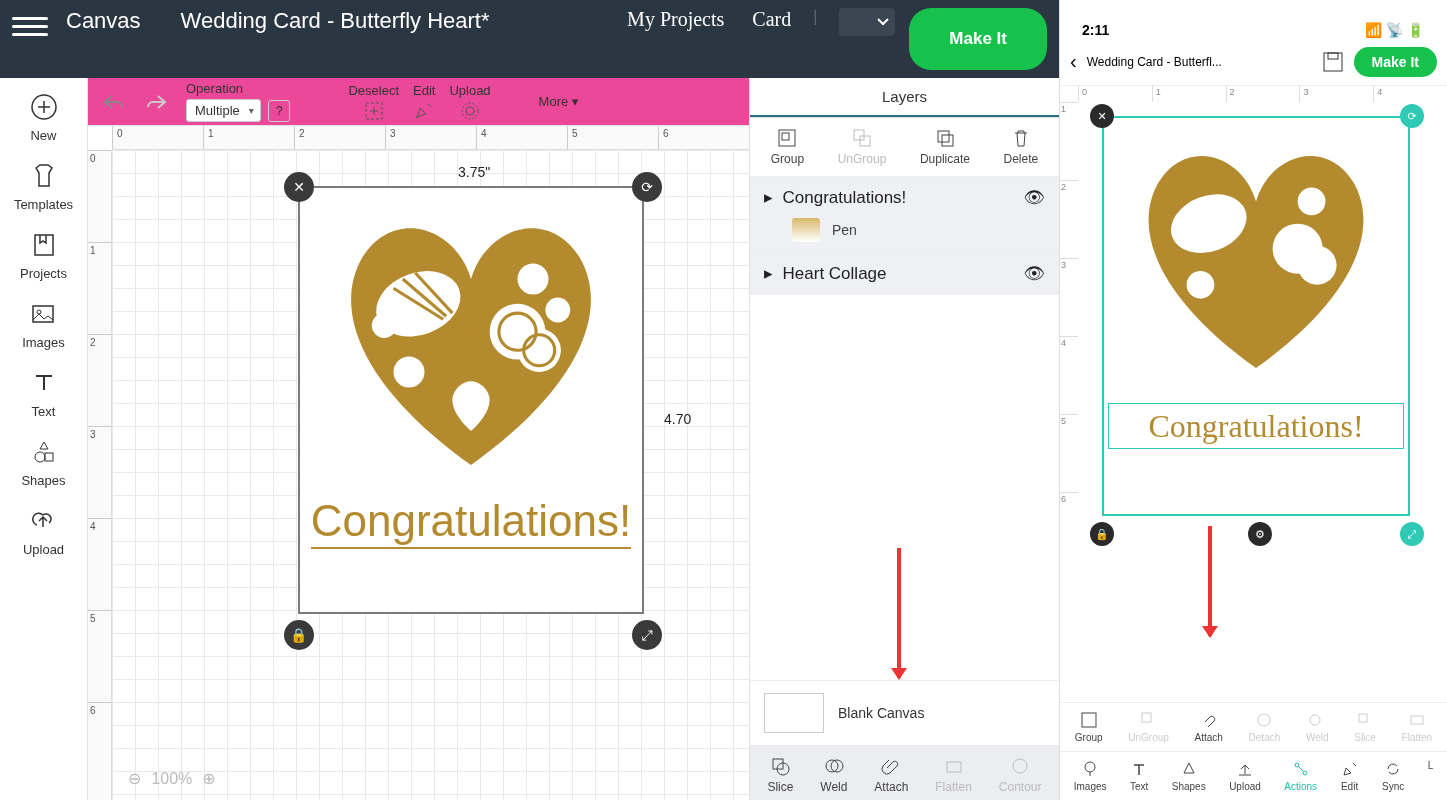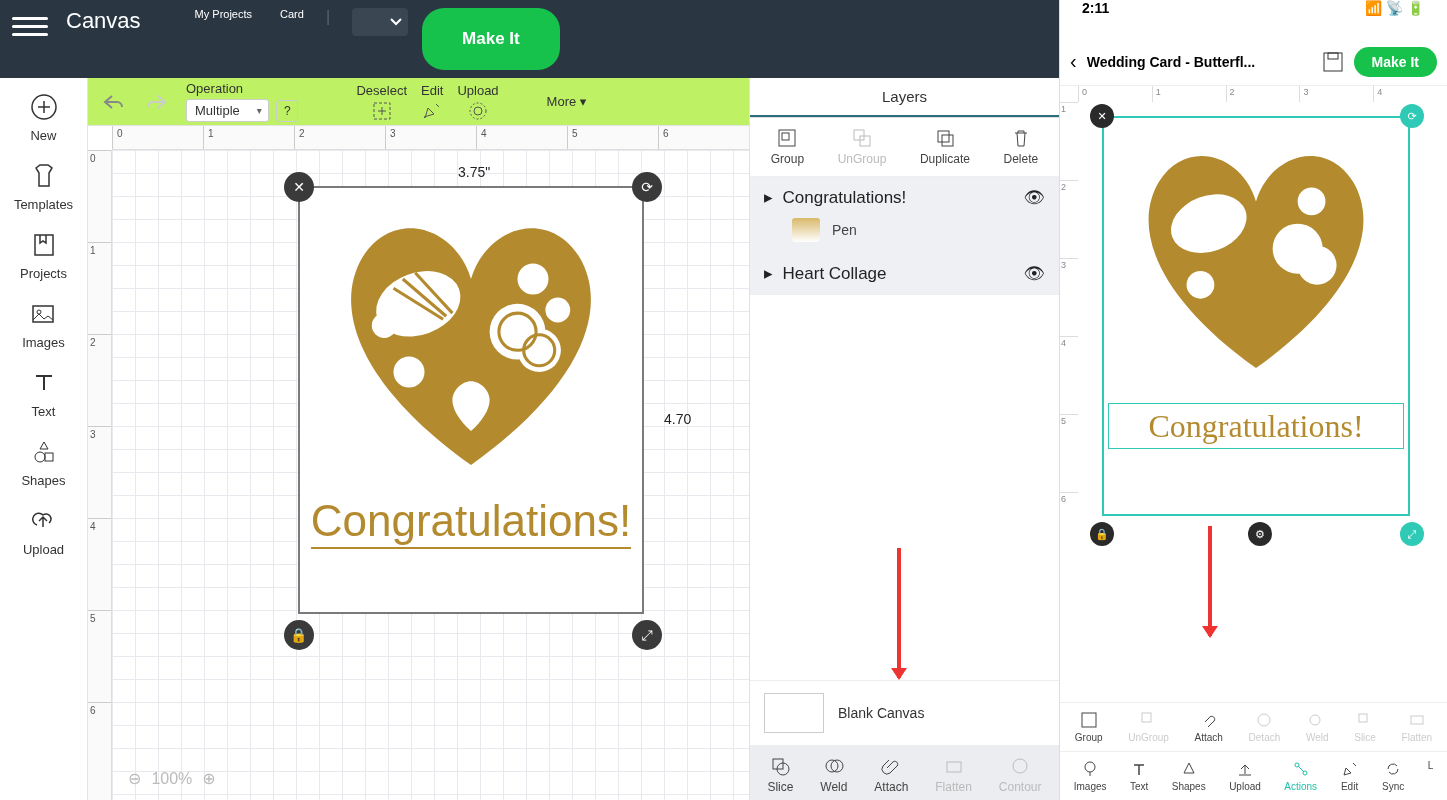--- a/index.html
+++ b/index.html
@@ -3,34 +3,34 @@
 <meta charset="utf-8">
 <style>
 * { margin: 0; padding: 0; box-sizing: border-box; font-family: -apple-system, BlinkMacSystemFont, "Segoe UI", Arial, sans-serif; }
 body { display: flex; background: #fff; width: 1447px; height: 800px; overflow: hidden; }
 .desktop-app { width: 1060px; height: 800px; display: flex; flex-direction: column; border-right: 1px solid #ddd; }
 .top-bar { background: #2a3642; height: 78px; display: flex; padding: 8px 12px; color: #fff; }
 .hamburger { width: 36px; height: 36px; display: flex; flex-direction: column; justify-content: center; gap: 5px; cursor: pointer; margin-right: 18px; }
 .hamburger span { height: 3px; background: #fff; border-radius: 2px; }
 .app-title { font-size: 22px; font-weight: 500; margin-right: 40px; }
 .proj-title { font-size: 22px; font-weight: 500; flex: 1; }
-.top-link { font-size: 11px; font-weight: 500; margin: 0 14px; cursor: pointer; }
+.top-link { font-size: 20px; font-weight: 500; margin: 0 14px; cursor: pointer; font-family: Liberation Serif, serif; }
 .top-sep { color: #5a6570; margin: 0 8px; }
 .user-chip { width: 56px; height: 28px; background: #3a4652; border-radius: 4px; display: flex; align-items: center; justify-content: flex-end; padding-right: 6px; margin: 0 14px; }
 .make-it-btn { background: #16c24b; color: #fff; border: none; border-radius: 22px; padding: 11px 40px; font-size: 17px; font-weight: 600; cursor: pointer; }
 .main-row { flex: 1; display: flex; overflow: hidden; }
 .left-rail { width: 88px; background: #fff; border-right: 1px solid #e5e5e5; display: flex; flex-direction: column; align-items: center; padding-top: 14px; gap: 18px; }
 .rail-item { display: flex; flex-direction: column; align-items: center; gap: 6px; cursor: pointer; color: #333; font-size: 13px; }
 .rail-icon { width: 30px; height: 30px; display: flex; align-items: center; justify-content: center; }
 .canvas-area { flex: 1; display: flex; flex-direction: column; background: #f5f5f7; position: relative; }
-.toolbar { height: 48px; background: #bef264; border-bottom: 1px solid #e2e2e2; display: flex; align-items: center; padding: 0 10px; gap: 14px; font-size: 13px; color: #333; }
+.toolbar { height: 48px; background: #ec4899; border-bottom: 1px solid #e2e2e2; display: flex; align-items: center; padding: 0 10px; gap: 14px; font-size: 13px; color: #333; }
 .tb-btn-round { width: 30px; height: 30px; display: flex; align-items: center; justify-content: center; cursor: pointer; }
 .tb-group { display: flex; flex-direction: column; align-items: flex-start; gap: 3px; }
 .tb-label { font-size: 13px; color: #333; }
-.tb-select { border: 1px solid #ccc; border-radius: 3px; padding: 3px 28px 3px 8px; font-size: 13px; background: #fff; position: relative; display: inline-flex; align-items: center; }
+.tb-select { border: 1px solid #ccc; border-radius: 3px; padding: 3px 20px 3px 8px; font-size: 13px; background: #fff; position: relative; display: inline-flex; align-items: center; }
 .tb-select::after { content: "▾"; position: absolute; right: 6px; font-size: 10px; color: #666; }
 .tb-q { width: 22px; height: 22px; border: 1px solid #ccc; border-radius: 3px; display: inline-flex; align-items: center; justify-content: center; font-size: 12px; margin-left: 4px; }
 .tb-stack { display: flex; flex-direction: column; align-items: center; gap: 3px; cursor: pointer; font-size: 13px; }
 .tb-stack svg { width: 20px; height: 20px; }
 .canvas-viewport { flex: 1; position: relative; overflow: hidden; background: #fff; }
 .ruler-h { position: absolute; top: 0; left: 24px; right: 0; height: 24px; background: #fafafa; border-bottom: 1px solid #ddd; display: flex; font-size: 10px; color: #555; }
 .ruler-h div { width: 92px; border-left: 1px solid #ccc; padding: 2px 4px; }
 .ruler-v { position: absolute; top: 24px; left: 0; width: 24px; bottom: 0; background: #fafafa; border-right: 1px solid #ddd; display: flex; flex-direction: column; font-size: 10px; color: #555; }
 .ruler-v div { height: 92px; border-top: 1px solid #ccc; padding: 2px; }
 .grid-bg { position: absolute; top: 24px; left: 24px; right: 0; bottom: 0; background-image: linear-gradient(#e8e8ee 1px, transparent 1px), linear-gradient(90deg, #e8e8ee 1px, transparent 1px); background-size: 23px 23px; }
@@ -56,24 +56,24 @@
 .layer-eye { margin-left: auto; }
 .blank-canvas { margin-top: auto; padding: 12px 14px; display: flex; align-items: center; gap: 14px; font-size: 14px; color: #333; border-top: 1px solid #eee; }
 .blank-swatch { width: 60px; height: 40px; border: 1px solid #ccc; background: #fff; }
 .bottom-tools { display: flex; justify-content: space-around; padding: 10px 4px 6px; border-top: 1px solid #eee; background: #ebedf0; }
 .bt-item { display: flex; flex-direction: column; align-items: center; gap: 4px; font-size: 12px; color: #444; cursor: pointer; }
 .bt-item.disabled { color: #bbb; }
 .red-arrow { position: absolute; width: 4px; background: #e33; }
 .red-arrow::after { content: ""; position: absolute; bottom: -10px; left: -6px; border: 8px solid transparent; border-top: 12px solid #e33; }
 
 .mobile-app { width: 387px; height: 800px; display: flex; flex-direction: column; background: #fff; position: relative; }
-.m-status { height: 38px; display: flex; align-items: flex-start; justify-content: space-between; padding: 0 22px; font-size: 14px; font-weight: 600; }
+.m-status { height: 38px; display: flex; align-items: flex-end; justify-content: space-between; padding: 0 22px; font-size: 14px; font-weight: 600; }
 .m-header { height: 48px; display: flex; align-items: center; padding: 0 10px; gap: 10px; border-bottom: 1px solid #eee; }
 .m-back { font-size: 20px; cursor: pointer; }
-.m-title { flex: 1; font-size: 14px; font-weight: 700; white-space: nowrap; overflow: hidden; text-overflow: ellipsis; }
+.m-title { flex: 1; font-size: 12px; font-weight: 400; white-space: nowrap; overflow: hidden; text-overflow: ellipsis; }
 .m-save { width: 22px; height: 22px; }
 .m-make { background: #16c24b; color: #fff; border: none; border-radius: 18px; padding: 7px 18px; font-size: 14px; font-weight: 600; }
 .m-canvas { flex: 1; position: relative; background: #fff; }
 .m-ruler-h { position: absolute; top: 0; left: 18px; right: 0; height: 16px; display: flex; font-size: 9px; color: #888; }
 .m-ruler-h div { width: 78px; border-left: 1px solid #ddd; padding: 1px 3px; }
 .m-ruler-v { position: absolute; top: 16px; left: 0; width: 18px; bottom: 0; display: flex; flex-direction: column; font-size: 9px; color: #888; }
 .m-ruler-v div { height: 78px; border-top: 1px solid #ddd; padding: 1px; }
 .m-sel { position: absolute; top: 30px; left: 42px; width: 308px; height: 400px; border: 2px solid #2fcab5; }
 .m-sel-inner1 { width: 100%; height: 70%; display: flex; align-items: center; justify-content: center; }
 .m-sel-inner2 { margin: 8px 4px 0; border: 1px solid #2fcab5; padding: 6px; font-family: "Brush Script MT", cursive; font-size: 32px; color: #b38a2e; text-align: center; line-height: 1; }
@@ -89,20 +89,21 @@
 <body>
 
 <div class="desktop-app">
   <div class="top-bar">
     <div class="hamburger">
         <span></span>
         <span></span>
         <span></span>
       </div>
     <div class="app-title">Canvas</div>
+    <div class="proj-title">Wedding Card - Butterfly Heart*</div>
     <div class="top-link">My Projects</div>
     <div class="top-link">Card</div>
     <div class="top-sep">|</div>
     <div class="user-chip">
       <svg width="12" height="8">
           <path d="M1 1l5 5 5-5" stroke="#fff" stroke-width="2" fill="none"></path>
         </svg>
     </div>
     <button class="make-it-btn">Make It</button>
   </div>

